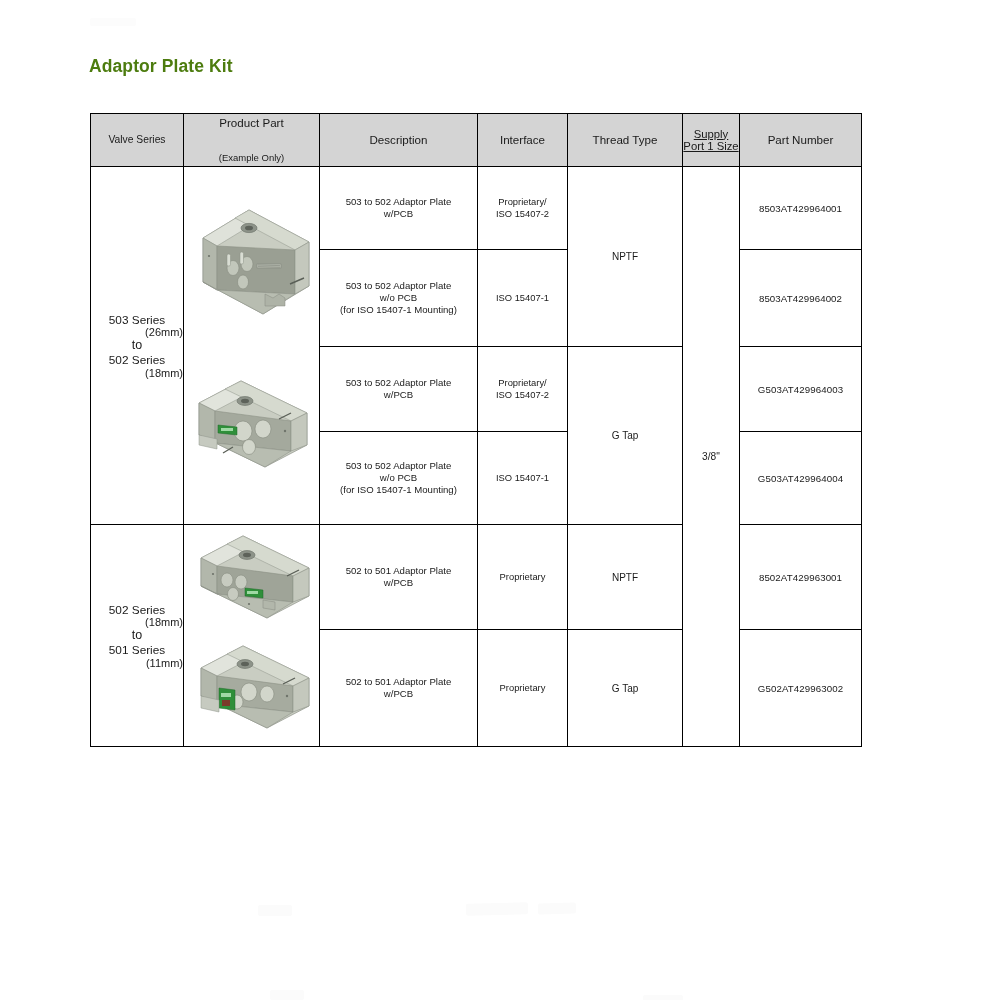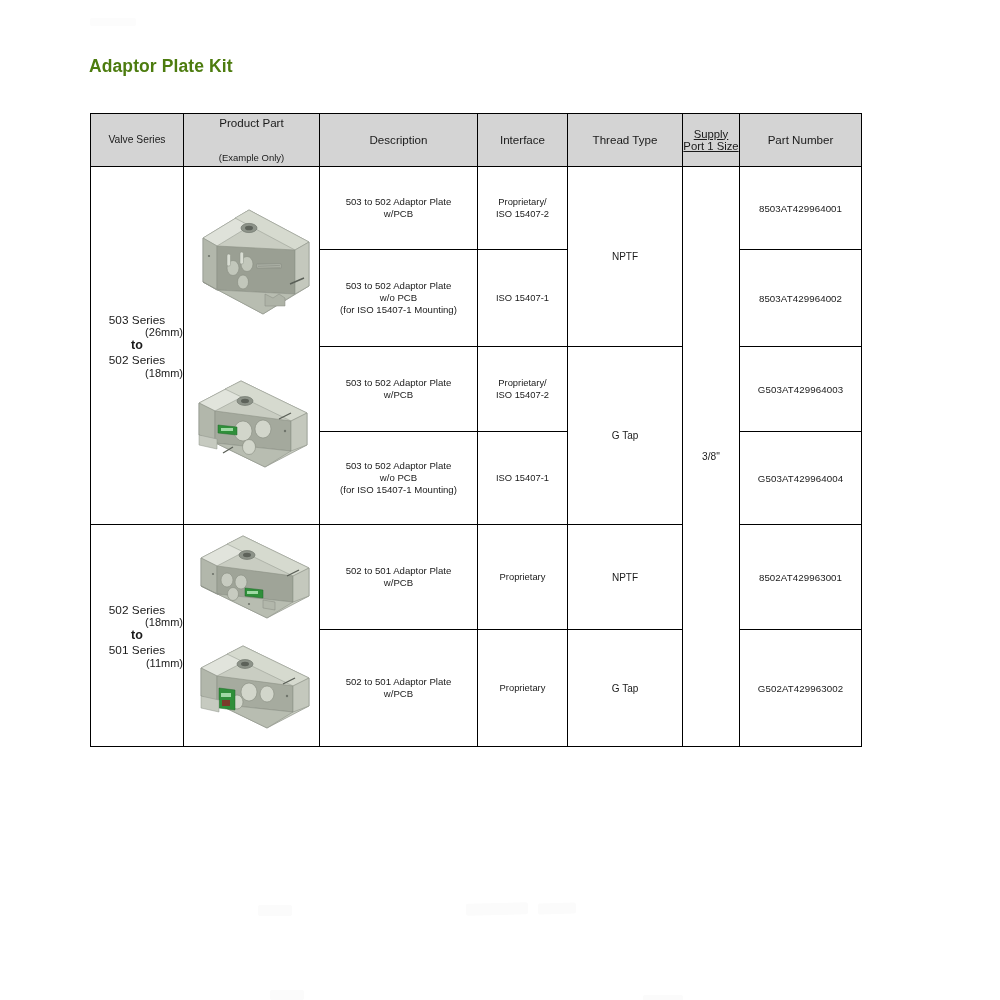--- a/index.html
+++ b/index.html
@@ -83,21 +83,21 @@
   td.series .mm {
     display: block;
     font-size: 11px;
     font-weight: normal;
     line-height: 11px;
     text-align: right;
   }
   td.series .to {
     display: block;
     font-size: 12.5px;
-    font-weight: bold;
+    font-weight: normal;
     line-height: 15px;
   }
 
   td.desc {
     font-size: 9.6px;
     line-height: 12.2px;
   }
   td.iface {
     font-size: 9.4px;
     line-height: 12px;

